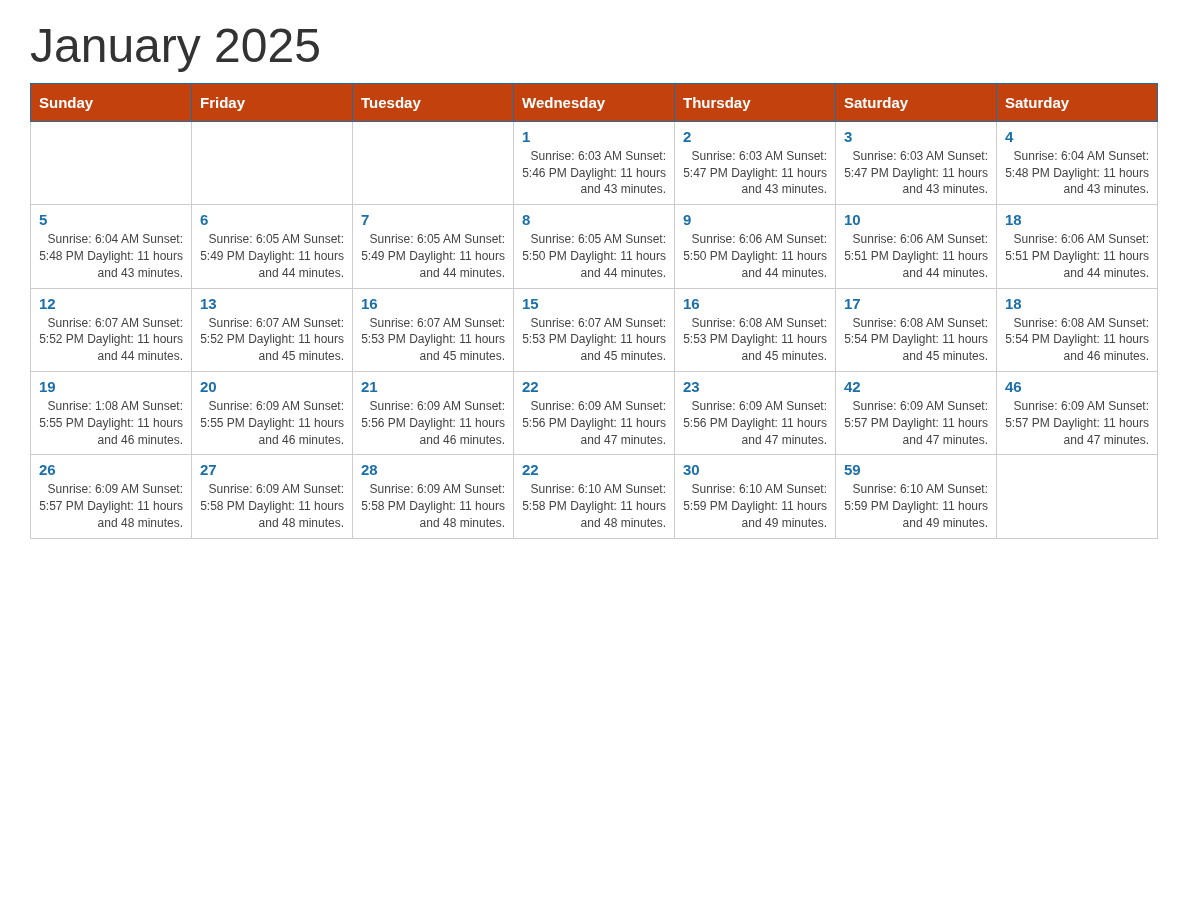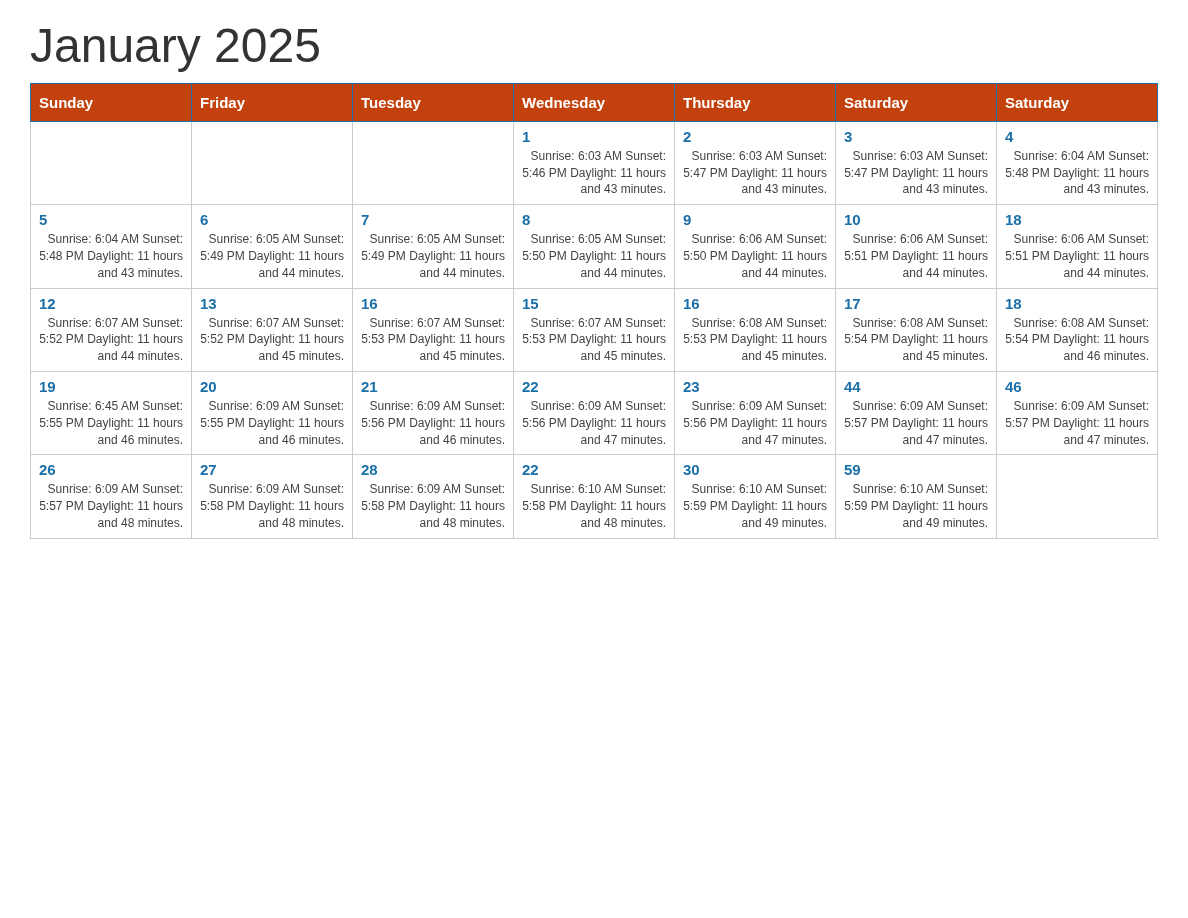--- a/index.html
+++ b/index.html
@@ -217,21 +217,21 @@
         <td>
           <span class="day-number">18</span>
           <div class="day-info">Sunrise: 6:08 AM
 Sunset: 5:54 PM
 Daylight: 11 hours and 46 minutes.</div>
         </td>
       </tr>
       <tr>
         <td>
           <span class="day-number">19</span>
-          <div class="day-info">Sunrise: 6:45 AM
+          <div class="day-info">Sunrise: 1:08 AM
 Sunset: 5:55 PM
 Daylight: 11 hours and 46 minutes.</div>
         </td>
         <td>
           <span class="day-number">20</span>
           <div class="day-info">Sunrise: 6:09 AM
 Sunset: 5:55 PM
 Daylight: 11 hours and 46 minutes.</div>
         </td>
         <td>
@@ -246,21 +246,21 @@
 Sunset: 5:56 PM
 Daylight: 11 hours and 47 minutes.</div>
         </td>
         <td>
           <span class="day-number">23</span>
           <div class="day-info">Sunrise: 6:09 AM
 Sunset: 5:56 PM
 Daylight: 11 hours and 47 minutes.</div>
         </td>
         <td>
-          <span class="day-number">44</span>
+          <span class="day-number">42</span>
           <div class="day-info">Sunrise: 6:09 AM
 Sunset: 5:57 PM
 Daylight: 11 hours and 47 minutes.</div>
         </td>
         <td>
           <span class="day-number">46</span>
           <div class="day-info">Sunrise: 6:09 AM
 Sunset: 5:57 PM
 Daylight: 11 hours and 47 minutes.</div>
         </td>

